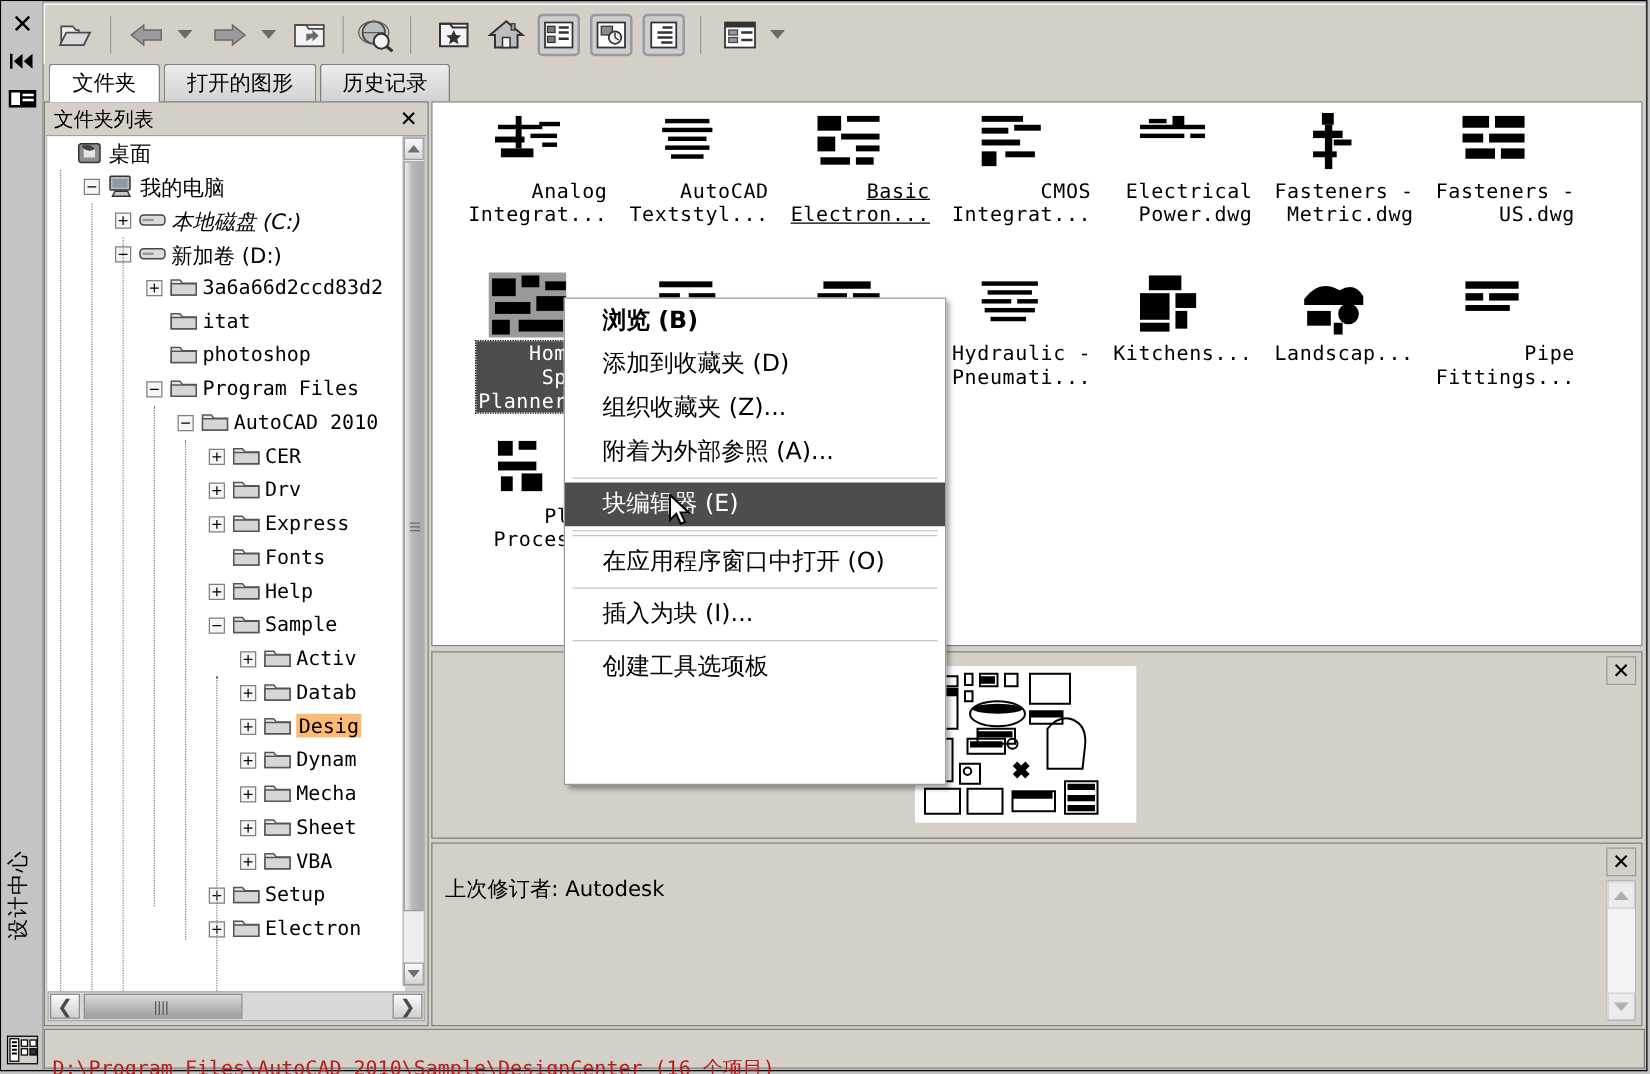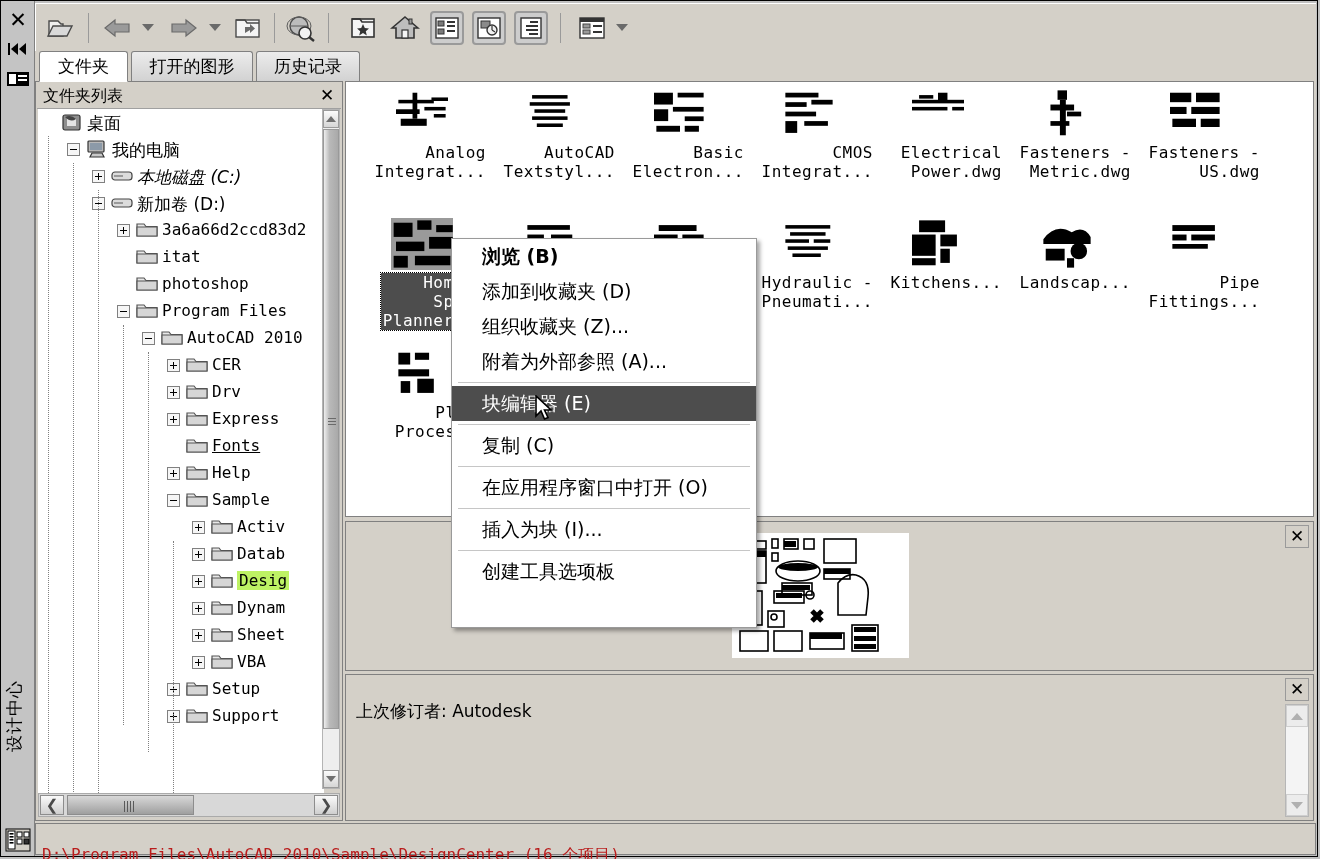--- a/index.html
+++ b/index.html
@@ -371,21 +371,21 @@
                   <path d="M1 3 h7 l2 2.5 h11 V15 H1 Z" fill="#e8e8e8" stroke="#555" stroke-width="1.2"></path>
                   <path d="M1 6 h20 V15 H1 Z" fill="#d6d6d6" stroke="#555" stroke-width="1.2"></path>
                 </svg></div>
               <span class="lbl" style="left: 174px;">Express</span>
             </div>
             <div class="trow">
               <div class="folder" style="left: 148px;"><svg width="22" height="17" viewBox="0 0 22 17">
                   <path d="M1 3 h7 l2 2.5 h11 V15 H1 Z" fill="#e8e8e8" stroke="#555" stroke-width="1.2"></path>
                   <path d="M1 6 h20 V15 H1 Z" fill="#d6d6d6" stroke="#555" stroke-width="1.2"></path>
                 </svg></div>
-              <span class="lbl" style="left: 174px; text-decoration: underline;">Fonts</span>
+              <span class="lbl" style="left: 174px;">Fonts</span>
             </div>
             <div class="trow">
               <div class="tbox plus" style="left: 129px;"></div>
               <div class="folder" style="left: 148px;"><svg width="22" height="17" viewBox="0 0 22 17">
                   <path d="M1 3 h7 l2 2.5 h11 V15 H1 Z" fill="#e8e8e8" stroke="#555" stroke-width="1.2"></path>
                   <path d="M1 6 h20 V15 H1 Z" fill="#d6d6d6" stroke="#555" stroke-width="1.2"></path>
                 </svg></div>
               <span class="lbl" style="left: 174px;">Help</span>
             </div>
             <div class="trow">
@@ -411,61 +411,69 @@
                   <path d="M1 6 h20 V15 H1 Z" fill="#d6d6d6" stroke="#555" stroke-width="1.2"></path>
                 </svg></div>
               <span class="lbl" style="left: 199px;">Datab</span>
             </div>
             <div class="trow">
               <div class="tbox plus" style="left: 154px;"></div>
               <div class="folder" style="left: 173px;"><svg width="22" height="17" viewBox="0 0 22 17">
                   <path d="M1 3 h7 l2 2.5 h11 V15 H1 Z" fill="#e8e8e8" stroke="#555" stroke-width="1.2"></path>
                   <path d="M1 6 h20 V15 H1 Z" fill="#d6d6d6" stroke="#555" stroke-width="1.2"></path>
                 </svg></div>
-              <span class="lbl" style="left: 199px; background: #bef264; padding: 0px 2px;">Desig</span>
+              <span class="lbl" style="left: 199px; background: #fdba74; padding: 0px 2px;">Desig</span>
             </div>
             <div class="trow">
               <div class="tbox plus" style="left: 154px;"></div>
               <div class="folder" style="left: 173px;"><svg width="22" height="17" viewBox="0 0 22 17">
                   <path d="M1 3 h7 l2 2.5 h11 V15 H1 Z" fill="#e8e8e8" stroke="#555" stroke-width="1.2"></path>
                   <path d="M1 6 h20 V15 H1 Z" fill="#d6d6d6" stroke="#555" stroke-width="1.2"></path>
                 </svg></div>
               <span class="lbl" style="left: 199px;">Dynam</span>
             </div>
             <div class="trow">
               <div class="tbox plus" style="left: 154px;"></div>
               <div class="folder" style="left: 173px;"><svg width="22" height="17" viewBox="0 0 22 17">
                   <path d="M1 3 h7 l2 2.5 h11 V15 H1 Z" fill="#e8e8e8" stroke="#555" stroke-width="1.2"></path>
                   <path d="M1 6 h20 V15 H1 Z" fill="#d6d6d6" stroke="#555" stroke-width="1.2"></path>
                 </svg></div>
-              <span class="lbl" style="left: 199px;">Sheet</span>
+              <span class="lbl" style="left: 199px;">Mecha</span>
             </div>
             <div class="trow">
               <div class="tbox plus" style="left: 154px;"></div>
               <div class="folder" style="left: 173px;"><svg width="22" height="17" viewBox="0 0 22 17">
                   <path d="M1 3 h7 l2 2.5 h11 V15 H1 Z" fill="#e8e8e8" stroke="#555" stroke-width="1.2"></path>
                   <path d="M1 6 h20 V15 H1 Z" fill="#d6d6d6" stroke="#555" stroke-width="1.2"></path>
                 </svg></div>
+              <span class="lbl" style="left: 199px;">Sheet</span>
+            </div>
+            <div class="trow">
+              <div class="tbox plus" style="left: 154px;"></div>
+              <div class="folder" style="left: 173px;"><svg width="22" height="17" viewBox="0 0 22 17">
+                  <path d="M1 3 h7 l2 2.5 h11 V15 H1 Z" fill="#e8e8e8" stroke="#555" stroke-width="1.2"></path>
+                  <path d="M1 6 h20 V15 H1 Z" fill="#d6d6d6" stroke="#555" stroke-width="1.2"></path>
+                </svg></div>
               <span class="lbl" style="left: 199px;">VBA</span>
             </div>
             <div class="trow">
               <div class="tbox plus" style="left: 129px;"></div>
               <div class="folder" style="left: 148px;"><svg width="22" height="17" viewBox="0 0 22 17">
                   <path d="M1 3 h7 l2 2.5 h11 V15 H1 Z" fill="#e8e8e8" stroke="#555" stroke-width="1.2"></path>
                   <path d="M1 6 h20 V15 H1 Z" fill="#d6d6d6" stroke="#555" stroke-width="1.2"></path>
                 </svg></div>
               <span class="lbl" style="left: 174px;">Setup</span>
             </div>
             <div class="trow">
               <div class="tbox plus" style="left: 129px;"></div>
               <div class="folder" style="left: 148px;"><svg width="22" height="17" viewBox="0 0 22 17">
                   <path d="M1 3 h7 l2 2.5 h11 V15 H1 Z" fill="#e8e8e8" stroke="#555" stroke-width="1.2"></path>
                   <path d="M1 6 h20 V15 H1 Z" fill="#d6d6d6" stroke="#555" stroke-width="1.2"></path>
                 </svg></div>
-              <span class="lbl" style="left: 174px;">Support</span>
+              <span class="lbl" style="left: 174px;">Electron</span>
             </div>
             <div class="dashv" style="left: 10px; top: 27px; height: 675px;"></div>
             <div class="dashv" style="left: 35px; top: 54px; height: 675px;"></div>
             <div class="dashv" style="left: 60px; top: 81px; height: 675px;"></div>
             <div class="dashv" style="left: 85px; top: 216px; height: 400px;"></div>
             <div class="dashv" style="left: 110px; top: 243px; height: 400px;"></div>
             <div class="dashv" style="left: 135px; top: 432px; height: 400px;"></div>
           </div>
 
         <div class="tree-scroll">
@@ -517,21 +525,21 @@
                     <rect x="10" y="6" width="30" height="3"></rect>
                     <rect x="8" y="12" width="34" height="3"></rect>
                     <rect x="12" y="18" width="26" height="3"></rect>
                     <rect x="10" y="24" width="30" height="3"></rect>
                     <rect x="14" y="30" width="22" height="3"></rect>
                   </g>
                 </svg></div>
               <div class="gi-label">AutoCAD
 Textstyl...</div>
             </div>
-            <div class="griditem" style="left: 270px; top: 6px;">
+            <div class="griditem" style="left: 270px; top: 6px; text-decoration: underline;">
               <div class="gi-thumb"><svg width="62" height="52" viewBox="0 0 52 44">
                   <g fill="#000">
                     <rect x="4" y="4" width="16" height="10"></rect>
                     <rect x="24" y="4" width="22" height="4"></rect>
                     <rect x="4" y="18" width="12" height="10"></rect>
                     <rect x="20" y="16" width="26" height="4"></rect>
                     <rect x="6" y="32" width="20" height="5"></rect>
                     <rect x="30" y="24" width="16" height="4"></rect>
                     <rect x="30" y="32" width="12" height="5"></rect>
                   </g>
@@ -773,21 +781,20 @@
     </div>
 
     <div class="ctxmenu" id="ctxmenu">
         <div class="ctxitem bold">浏览 (B)</div>
         <div class="ctxitem">添加到收藏夹 (D)</div>
         <div class="ctxitem">组织收藏夹 (Z)...</div>
         <div class="ctxitem">附着为外部参照 (A)...</div>
         <div class="ctxsep"></div>
         <div class="ctxitem highlight">块编辑器 (E)</div>
         <div class="ctxsep"></div>
-        <div class="ctxitem">复制 (C)</div>
         <div class="ctxsep"></div>
         <div class="ctxitem">在应用程序窗口中打开 (O)</div>
         <div class="ctxsep"></div>
         <div class="ctxitem">插入为块 (I)...</div>
         <div class="ctxsep"></div>
         <div class="ctxitem">创建工具选项板</div>
       </div>
     <div class="cursor" style="left:500px;top:392px;">
       <svg width="20" height="28" viewBox="0 0 20 28">
         <path d="M1 1 L1 21 L6 16 L9.5 24 L13 22.5 L9.5 15 L16 15 Z" fill="#fff" stroke="#000" stroke-width="1.6"></path>

